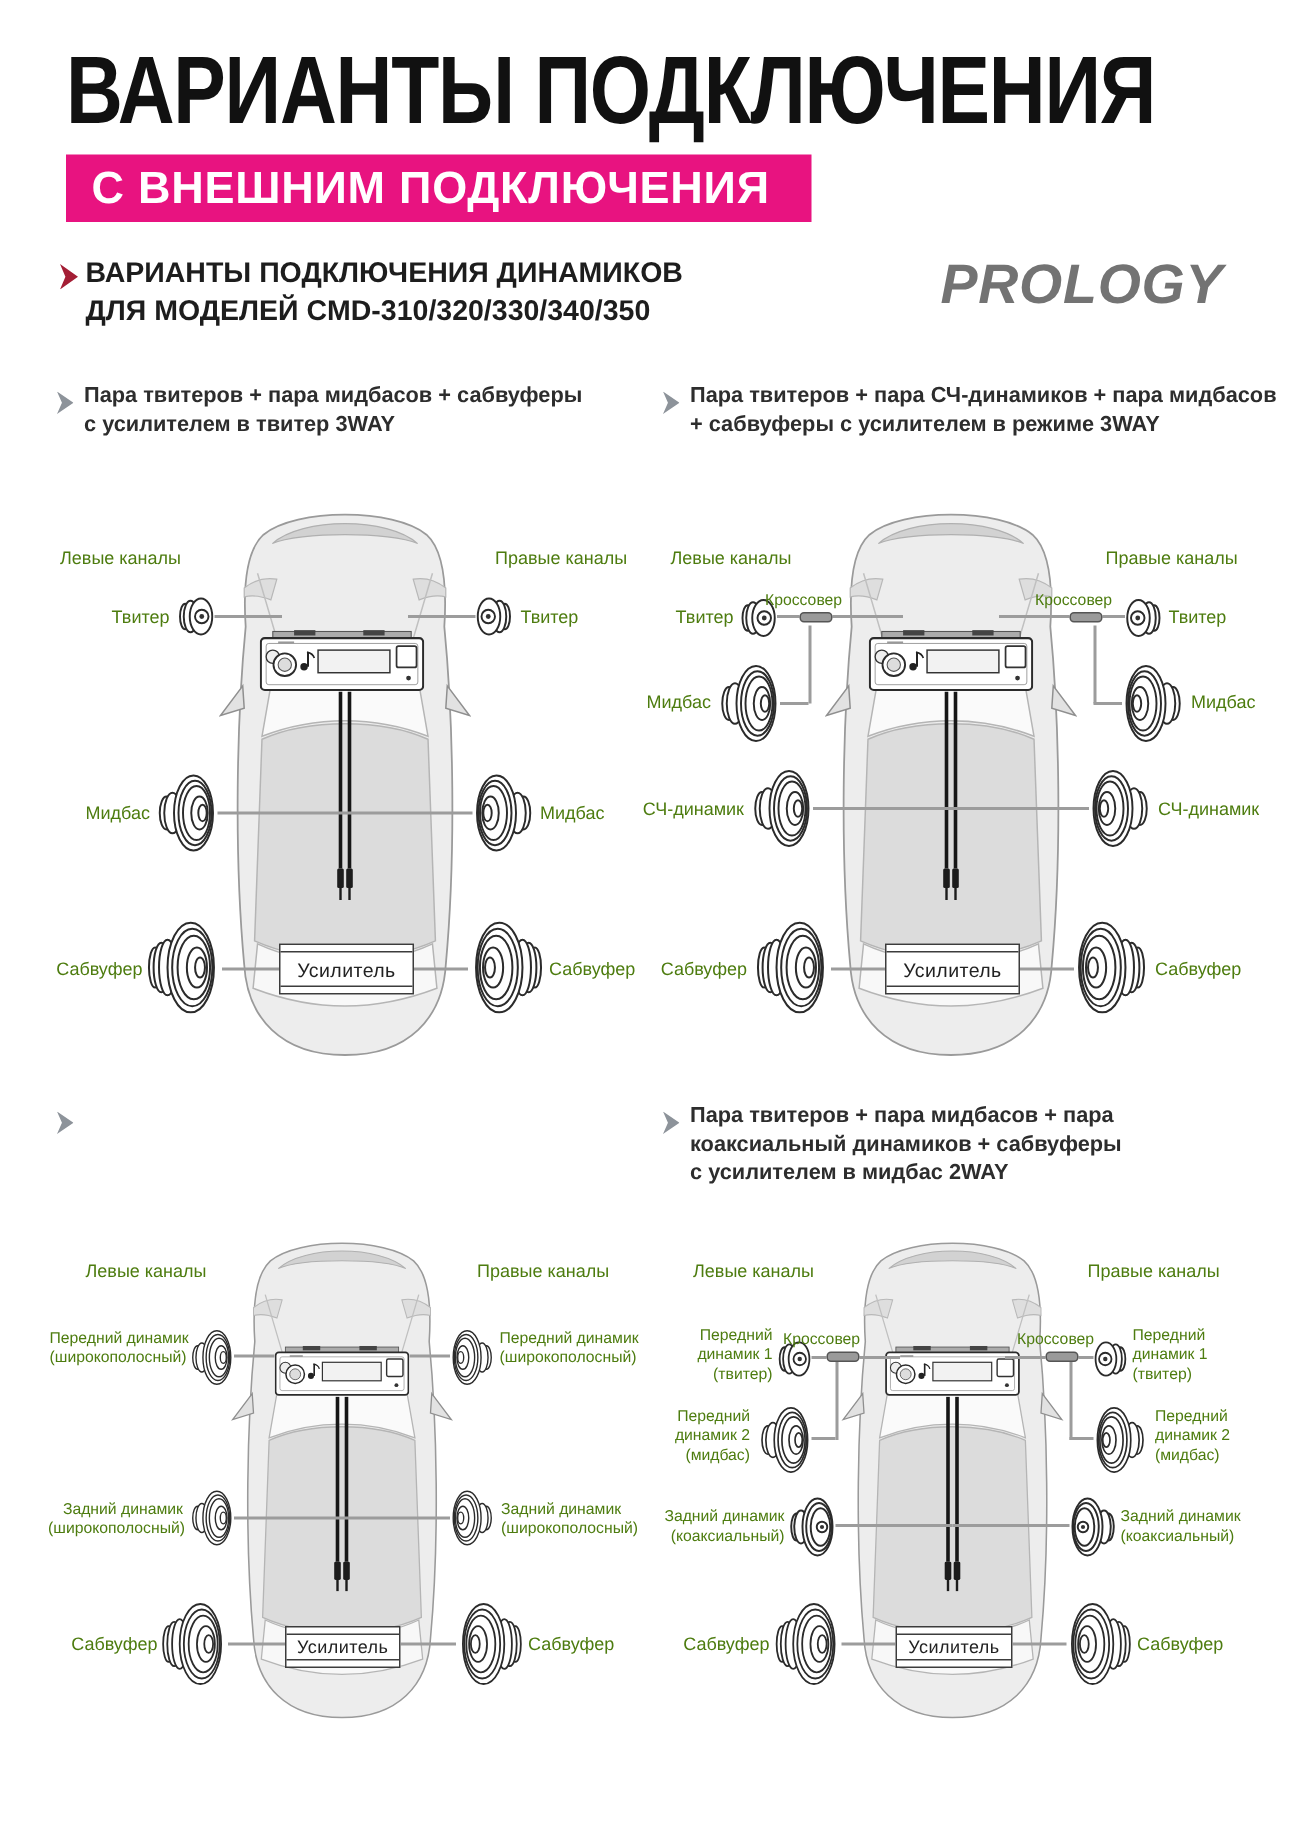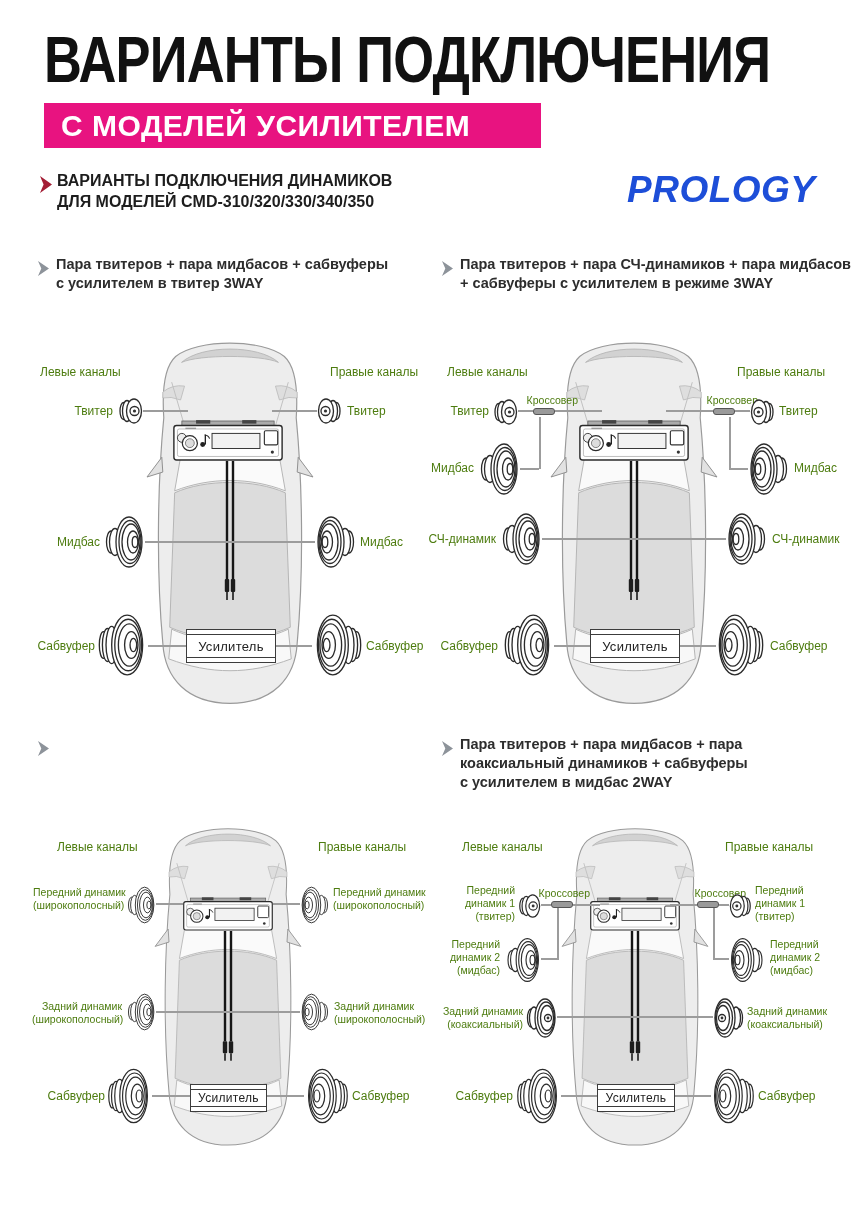--- a/index.html
+++ b/index.html
@@ -9,40 +9,40 @@
   svg.abs{display:block;}
 
   
   .title{position:absolute;left:44px;top:28px;font-size:64px;font-weight:bold;
          color:var(--title-black,#111);white-space:nowrap;letter-spacing:-1px;line-height:1;
          transform:scaleX(0.82);transform-origin:0 50%;}
   .banner{position:absolute;left:44px;top:103px;width:497px;height:45px;
           background:var(--banner-bg,#e81380);color:var(--banner-text,#fff);
           font-size:30px;font-weight:bold;line-height:45px;padding-left:17px;
           box-sizing:border-box;letter-spacing:.5px;white-space:nowrap;}
-  .sub{position:absolute;left:57px;top:171px;font-size:16px;font-weight:bold;
+  .sub{position:absolute;left:57px;top:171px;font-size:19px;font-weight:bold;
        color:#1d1d1d;line-height:1.3;}
   .bullet{position:absolute;left:40px;top:176px;width:12px;height:17px;
           background:var(--bullet-red,#a41e35);
           clip-path:polygon(0 0,100% 50%,0 100%,30% 50%);}
   .brand{position:absolute;left:627px;top:169px;font-size:37px;font-weight:bold;
-         font-style:italic;letter-spacing:.5px;color:#1d4ed8;white-space:nowrap;}
+         font-style:italic;letter-spacing:.5px;color:#737373;white-space:nowrap;}
 
   
   .s-arrow{position:absolute;width:11px;height:15px;background:var(--section-arrow,#8d939a);
            clip-path:polygon(0 0,100% 50%,0 100%,30% 50%);}
   .q-hdr{position:absolute;font-size:14.5px;font-weight:bold;color:#2d2d2d;line-height:1.3;}
   .q-hdr .line{display:block;white-space:nowrap;}
 
   
   .lbl{position:absolute;font-size:12px;color:#4d7c0f;white-space:nowrap;line-height:1.2;}
   .lbl .line{display:block;white-space:nowrap;}
   .lbl2{font-size:10.5px;line-height:1.25;}
   .t-right{text-align:right;}
-  .t-center{text-align:right;}
+  .t-center{text-align:left;}
   .wire{position:absolute;height:2px;background:var(--wire-gray,#9c9c9c);}
   .vwire{position:absolute;width:2px;background:var(--wire-gray,#9c9c9c);}
   .xover{position:absolute;width:22px;height:7px;background:#9a9a9a;border:1px solid #555;
          border-radius:3px;box-sizing:border-box;}
   .amp{position:absolute;background:#fff;border:1.4px solid #3c3c3c;display:flex;
        align-items:center;justify-content:center;font-size:13px;color:#222;
        letter-spacing:.3px;box-sizing:border-box;
        background-image:linear-gradient(#3c3c3c,#3c3c3c),linear-gradient(#3c3c3c,#3c3c3c);
        background-size:100% 1px;background-position:0 4px,0 calc(100% - 4px);
        background-repeat:no-repeat;}
@@ -138,21 +138,21 @@
         <circle cx="23" cy="22" r="3.5"></circle>
       </g>
       <circle cx="23" cy="22" r="1.4" fill="#333"></circle>
     </symbol>
   </defs>
 </svg>
 
 <div class="page">
 
   <div class="title">ВАРИАНТЫ ПОДКЛЮЧЕНИЯ</div>
-  <div class="banner">С МОДЕЛЕЙ УСИЛИТЕЛЕМ</div>
+  <div class="banner">С ВНЕШНИМ ПОДКЛЮЧЕНИЯ</div>
   <div class="bullet"></div>
   <div class="sub">
     <span class="line" style="display:block">ВАРИАНТЫ ПОДКЛЮЧЕНИЯ ДИНАМИКОВ</span>
     <span class="line" style="display:block">ДЛЯ МОДЕЛЕЙ CMD-310/320/330/340/350</span>
   </div>
   <div class="brand">PROLOGY</div>
 
   <div class="s-arrow" style="left:38px;top:261px"></div>
   <div class="q-hdr" style="left:56px;top:255px">
     <span class="line">Пара твитеров + пара мидбасов + сабвуферы</span>

